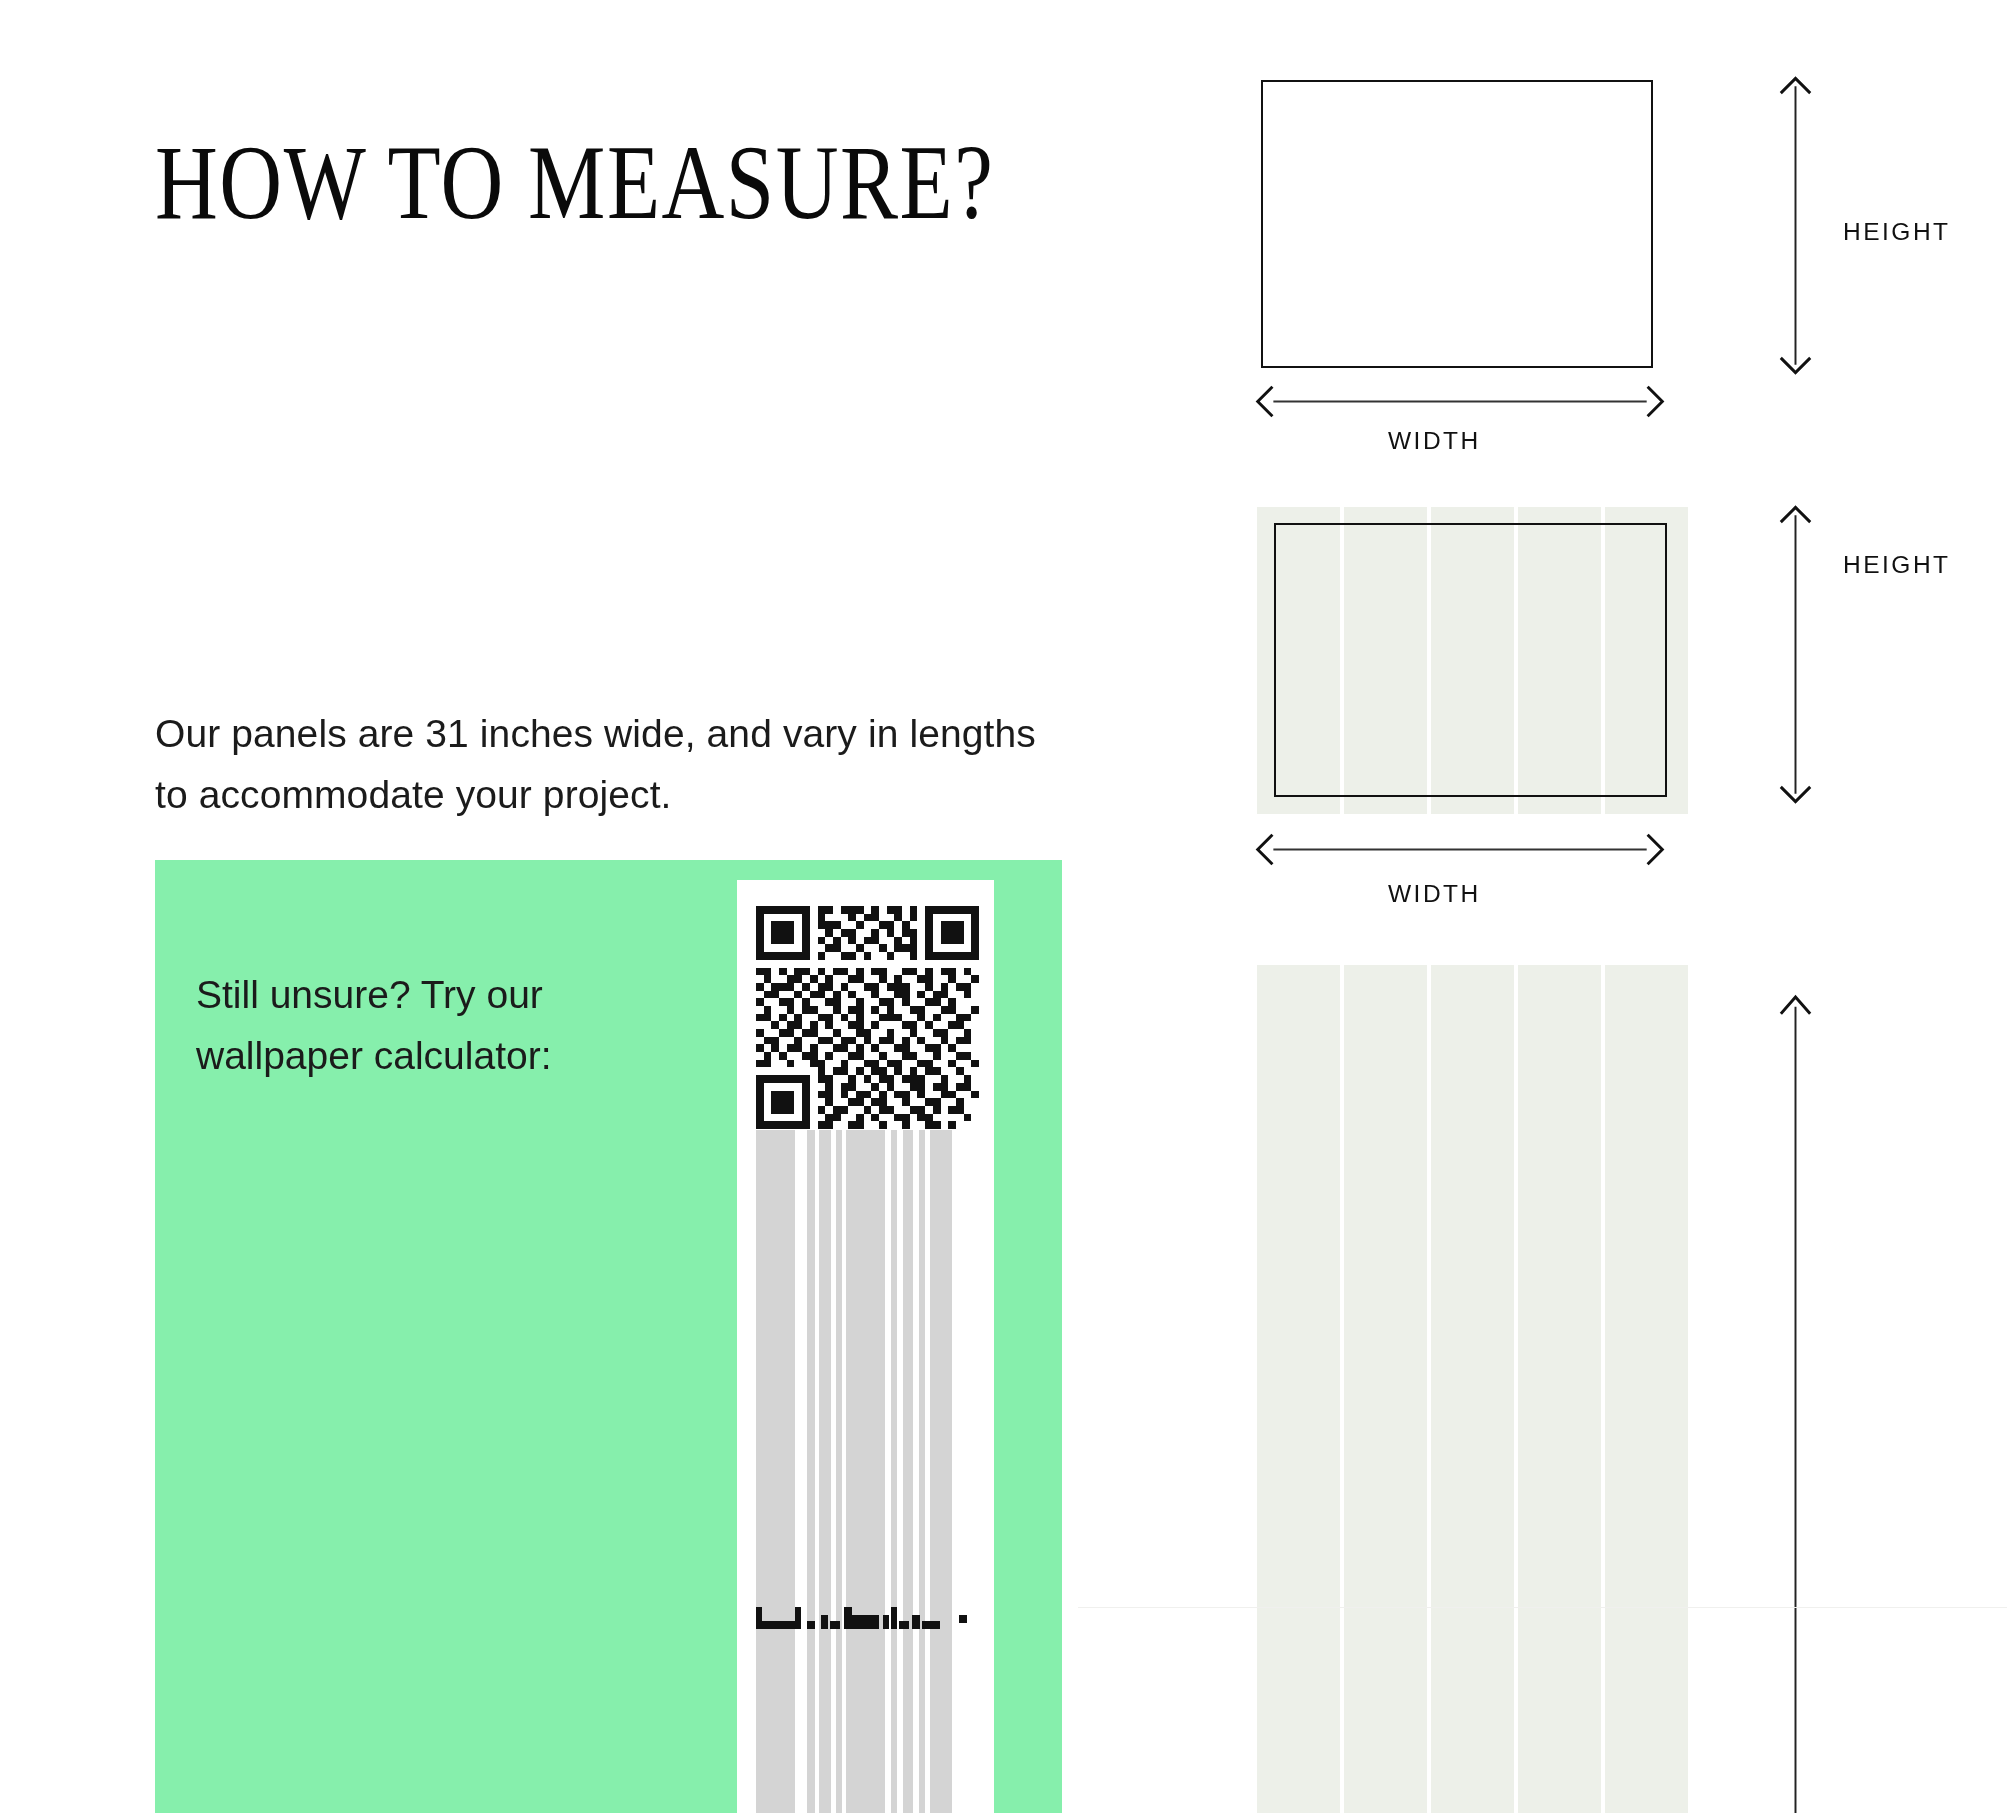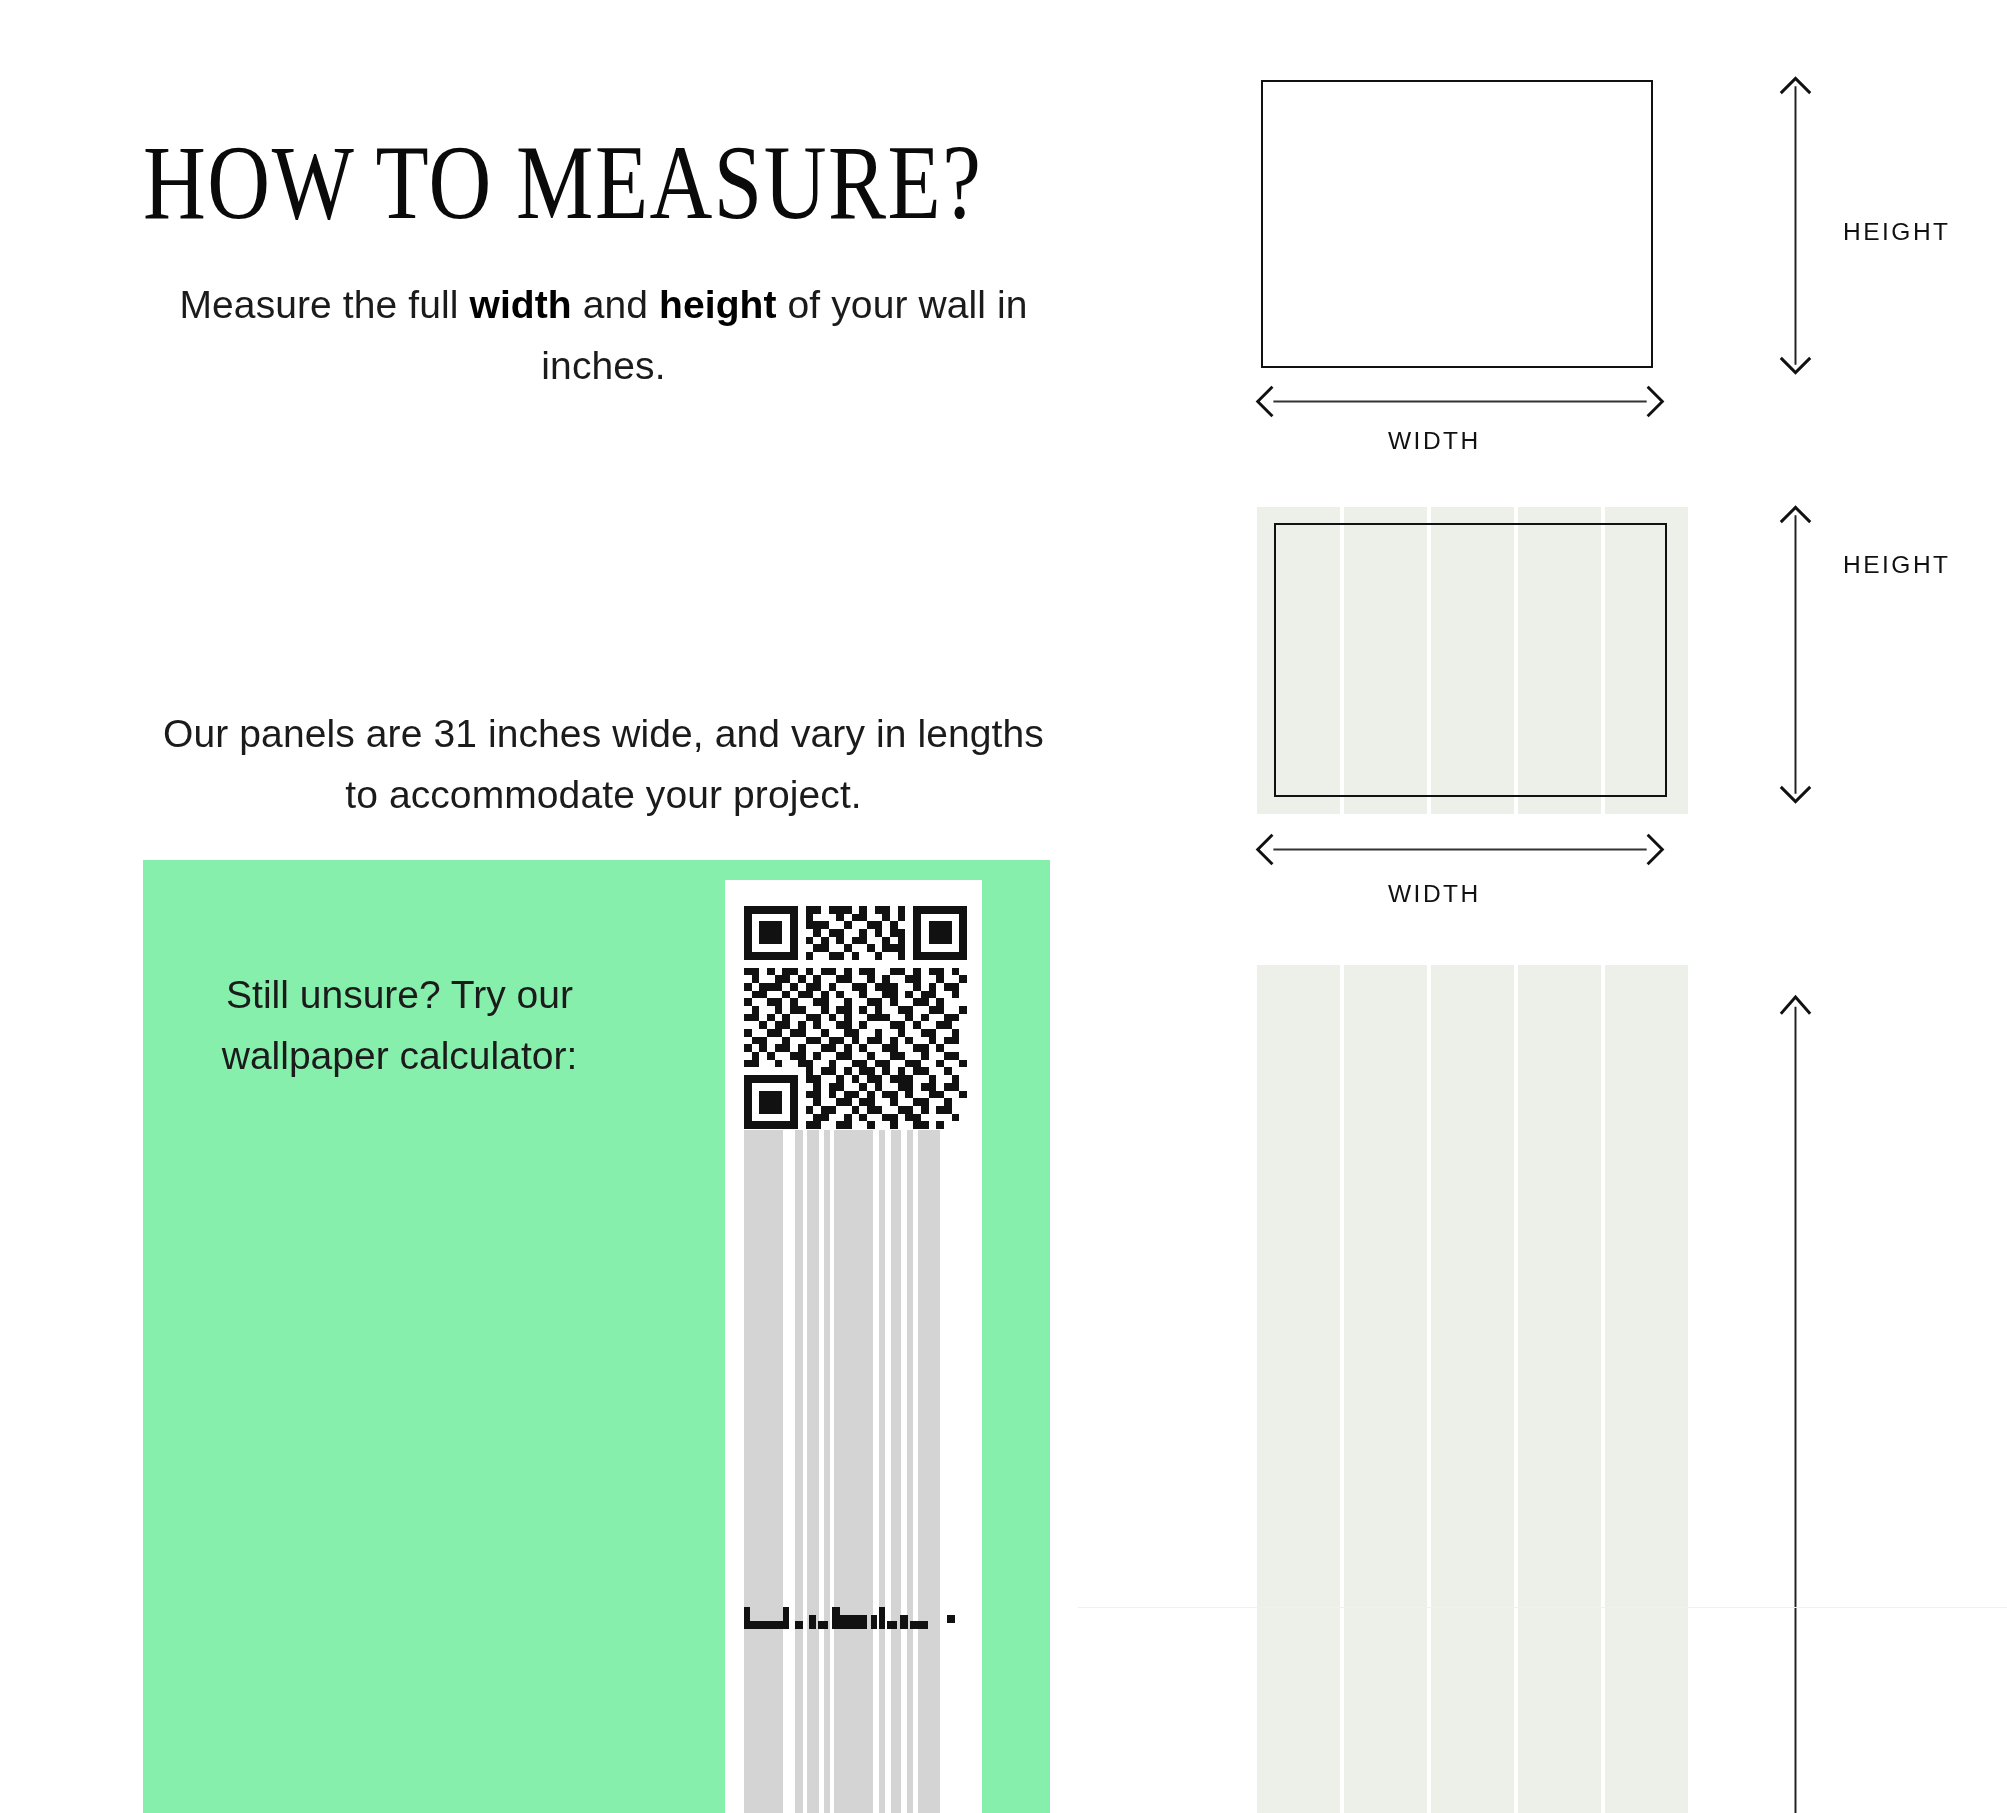--- a/index.html
+++ b/index.html
@@ -12,25 +12,24 @@
     height: 1813px;
     position: relative;
     overflow: hidden;
     font-family: "Liberation Sans", sans-serif;
     color: #151515;
   }
 
   
   #left-column {
     position: absolute;
-    left: 0;
+    left: 12px;
     top: 0;
     width: 1098px;
     height: 1813px;
-    text-align: center;
   }
 
   #page-title {
     position: absolute;
     left: 143px;
     top: 71px;
     font-family: "Liberation Serif", "DejaVu Serif", serif;
     font-size: 87px;
     line-height: 1.0;
     letter-spacing: 1.5px;
@@ -218,21 +217,20 @@
 
   .arrow-svg { display: block; }
 </style>
 </head>
 <body>
 
 <div id="left-column">
 
   <h1 id="page-title">HOW TO MEASURE?</h1>
 
-  <p class="body-paragraph" id="paragraph-1"><span>Measure the full </span><b>width</b><span> and </span><b>height</b><span> of your wall in inches.</span></p>
 
 
   <p class="body-paragraph" id="paragraph-3">Our panels are 31 inches wide, and vary in lengths to accommodate your project.</p>
 
   <div id="qr-promo-box">
     <div id="qr-promo-text">Still unsure? Try our wallpaper calculator:</div>
 
     <div id="qr-plate"></div>
 
     <div id="qr-code">

